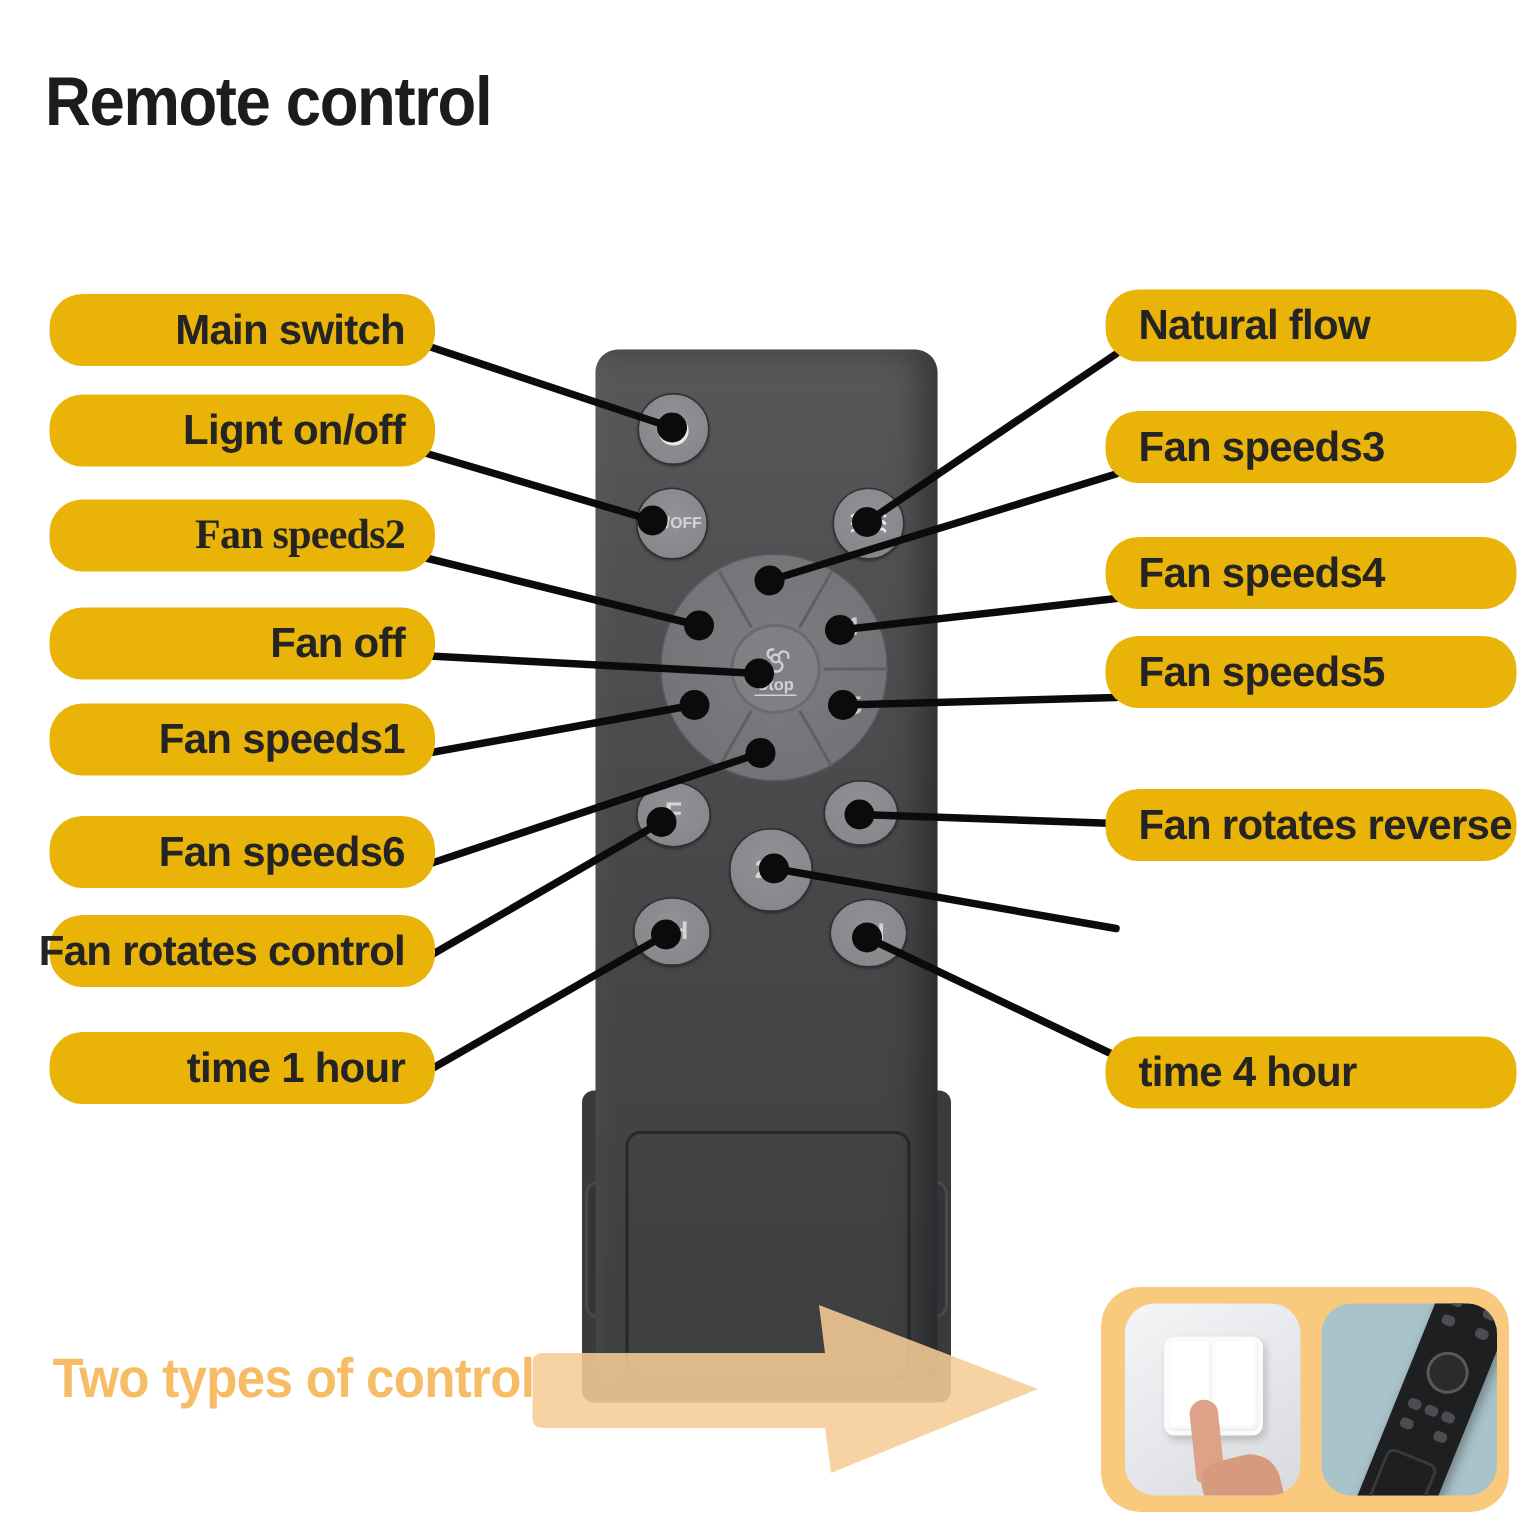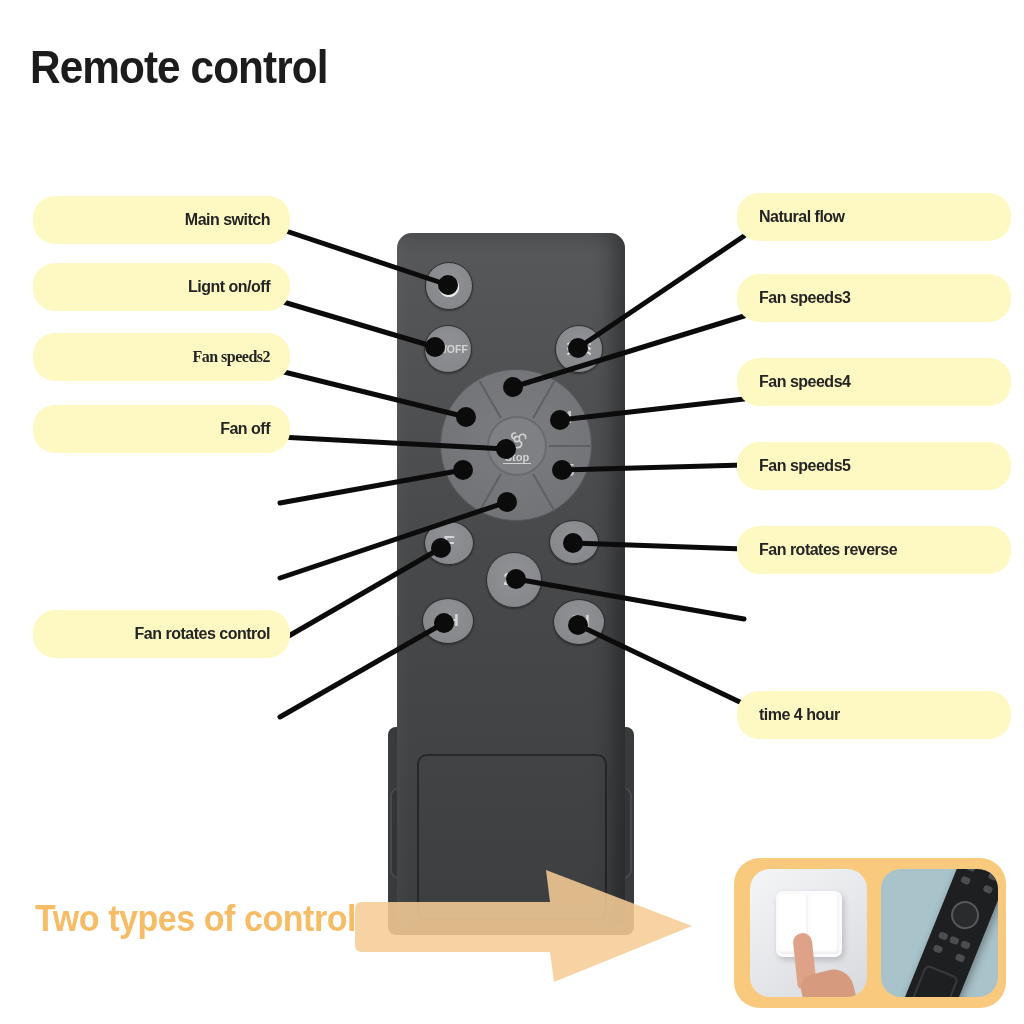--- a/index.html
+++ b/index.html
@@ -4,22 +4,22 @@
 <style>
   html,body{margin:0;padding:0;background:#ffffff;}
   .canvas{position:relative;width:1024px;height:1024px;background:#ffffff;overflow:hidden;
           font-family:"Liberation Sans", sans-serif;}
 
   
   .title{position:absolute;left:30px;top:40px;font-size:46px;font-weight:800;color:#1c1c1c;
          letter-spacing:-1px;transform:scaleX(.92);transform-origin:left;white-space:nowrap;}
 
   
-  .pill{position:absolute;height:48px;background:#fef9c3;border-radius:22px;display:flex;
-        align-items:center;font-size:16px;font-weight:700;color:#242424;letter-spacing:-.5px;
+  .pill{position:absolute;height:48px;background:#eab308;border-radius:22px;display:flex;
+        align-items:center;font-size:28px;font-weight:700;color:#242424;letter-spacing:-.5px;
         z-index:3;white-space:nowrap;}
   .pill.left{left:33px;width:257px;justify-content:flex-end;padding-right:20px;box-sizing:border-box;}
   .pill.right{left:737px;width:274px;justify-content:flex-start;padding-left:22px;box-sizing:border-box;}
 
   
   .lines{position:absolute;left:0;top:0;z-index:2;pointer-events:none;}
   .lines line{stroke:#0b0b0b;stroke-width:5;stroke-linecap:round;}
   .lines circle{fill:#0b0b0b;}
 
   
@@ -189,26 +189,29 @@
         <circle cx="516" cy="579" r="10"></circle>
       <line x1="744" y1="704" x2="578" y2="625"></line>
         <circle cx="578" cy="625" r="10"></circle>
     </g>
   </svg>
 
   <div class="pill left" style="top:196px;">Main switch</div>
   <div class="pill left" style="top:263px;">Lignt on/off</div>
   <div class="pill left" style="top:333px;font-family:Liberation Serif, serif;">Fan speeds2</div>
   <div class="pill left" style="top:405px;text-align:center;">Fan off</div>
+  <div class="pill left" style="top:469px;">Fan speeds1</div>
+  <div class="pill left" style="top:544px;">Fan speeds6</div>
   <div class="pill left" style="top:610px;">Fan rotates control</div>
+  <div class="pill left" style="top:688px;">time 1 hour</div>
 
   <div class="pill right" style="top:193px;">Natural flow</div>
   <div class="pill right" style="top:274px;">Fan speeds3</div>
   <div class="pill right" style="top:358px;">Fan speeds4</div>
-  <div class="pill right" style="top:442px;">Fan speeds5</div>
+  <div class="pill right" style="top:424px;">Fan speeds5</div>
   <div class="pill right" style="top:526px;">Fan rotates reverse</div>
   <div class="pill right" style="top:691px;">time 4 hour</div>
 
   <div class="caption">Two types of control</div>
 
   <svg class="arrow-svg" width="350" height="160" viewBox="0 0 350 160">
     <path d="M12,44 L200,44 L196,12 L342,68 L204,124 L200,94 L12,94 Q5,94 5,87 L5,51 Q5,44 12,44 Z" fill="rgba(246,205,151,0.87)"></path>
   </svg>
 
   <div class="photos">

